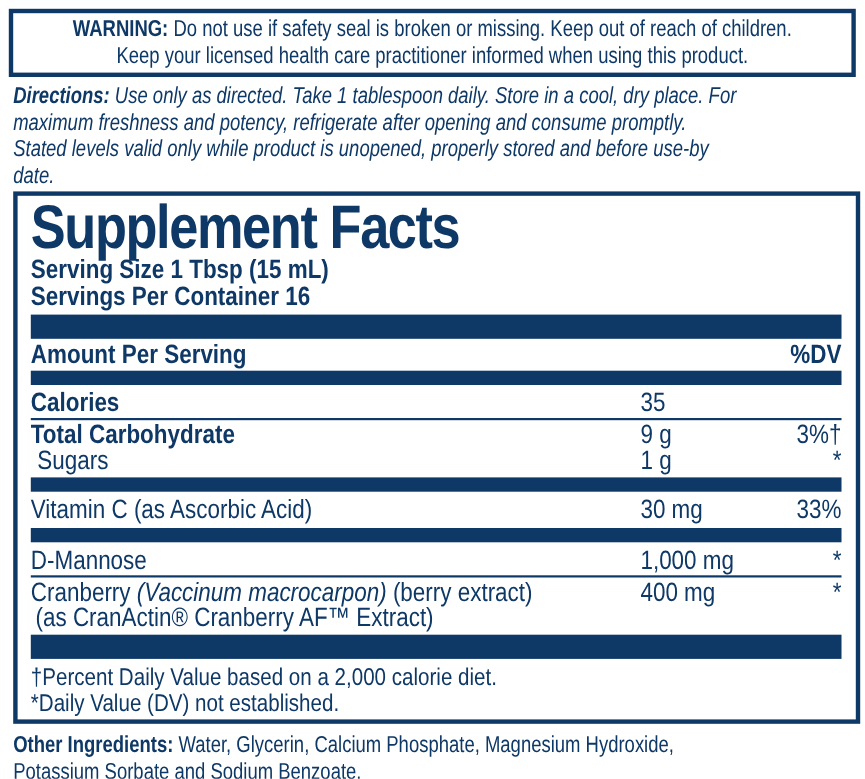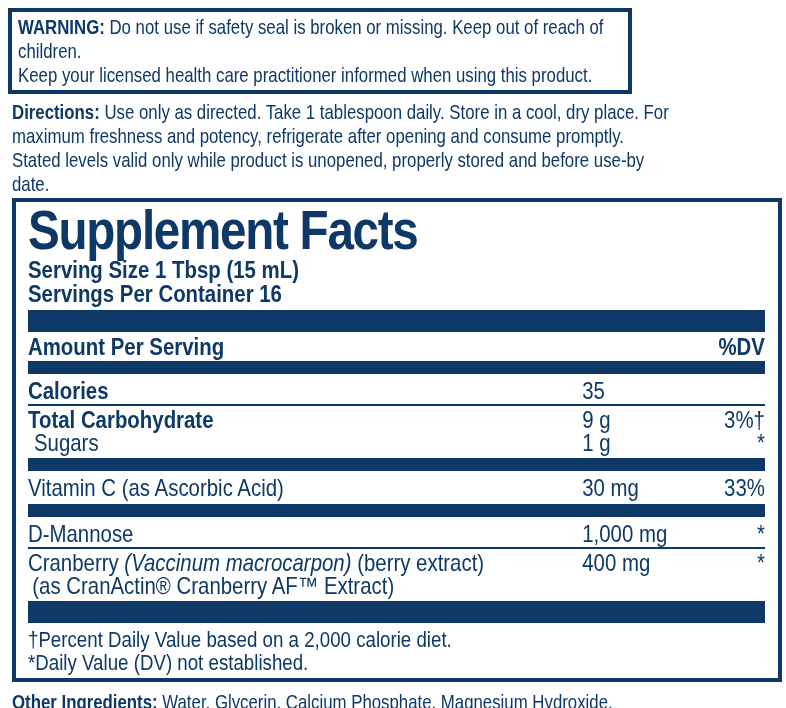--- a/index.html
+++ b/index.html
@@ -13,33 +13,35 @@
   .b { font-weight: 700; }
   .it { font-style: italic; }
 
   
   .cx  { transform: scaleX(0.85); transform-origin: 0 0; width: 867px; }
   .cxp { transform: scaleX(0.80); transform-origin: 0 0; width: 125%; }
 
   
   .warning-box {
     margin: 8px 8px 0 8px;
-    width: 624px;
+    width: 770px;
     border: 4px solid #0E3866;
-    padding: 3px 6px;
+    padding: 3px 20px;
+    text-align: center;
   }
   .para {
     font-size: 21px;
     line-height: 24px;
     white-space: pre-line;
   }
 
   
   .directions {
     margin: 6px 8px 0 12px;
+    font-style: italic;
   }
 
   
   .sf-panel {
     margin: 2px 8px 0 12px;
     width: 770px;
     border: 4px solid #0E3866;
     padding: 2px 12px 4px 12px;
   }
   .sf-title {

